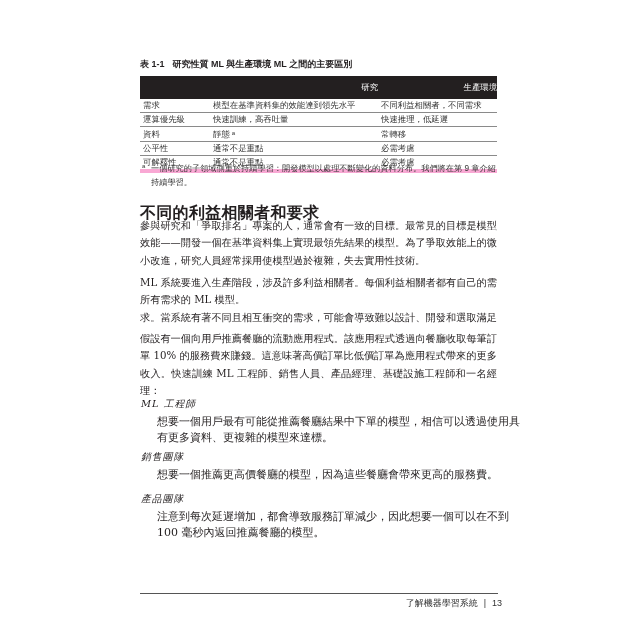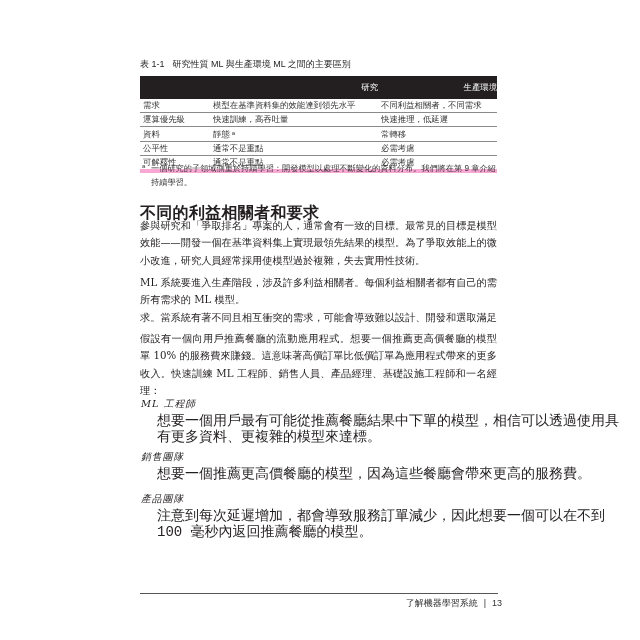--- a/index.html
+++ b/index.html
@@ -5,21 +5,21 @@
   html, body { margin: 0; padding: 0; }
   body {
     width: 640px; height: 640px; background: #ffffff; position: relative; overflow: hidden;
     color: #231f20;
     font-family: "DejaVu Serif", serif;
   }
   .abs { position: absolute; }
   .sans { font-family: "Liberation Sans", "DejaVu Sans", sans-serif; }
 
   
-  #caption { left: 140px; top: 58px; font-size: 9px; font-weight: normal; white-space: nowrap; }
+  #caption { left: 140px; top: 58px; font-size: 9px; font-weight: bold; white-space: nowrap; }
   #caption .num { margin-right: 8px; }
 
   
   #table { left: 140px; top: 76px; width: 357px; border-collapse: collapse; font-size: 8.4px; }
   #table th {
     background: #231f20; color: #ffffff; font-weight: normal; text-align: right;
     height: 23px; padding: 0 0 0 3px; line-height: 13px;
   }
   #table td {
     height: 13px; line-height: 13px; padding: 0 0 0 3px;
@@ -37,21 +37,21 @@
 
   
   #heading { left: 140px; top: 203px; font-size: 16px; font-weight: bold; white-space: nowrap; letter-spacing: 0.3px; }
 
   
   .para { left: 140px; width: 357px; font-size: 10.2px; line-height: 17.3px; }
   .line { display: block; text-align: justify; text-align-last: justify; white-space: nowrap; }
   .line.last { text-align-last: left; }
 
   .term { left: 141px; font-size: 9.8px; font-style: italic; white-space: nowrap; letter-spacing: 1px; }
-  .desc { left: 157px; width: 340px; font-size: 14px; line-height: 15.5px; font-family: Liberation Mono, monospace; }
+  .desc { left: 157px; width: 340px; font-size: 11px; line-height: 15.5px; }
 
   
   #footer-rule { left: 140px; top: 593px; width: 358px; height: 1px; background: #555; }
   #footer { right: 138px; top: 597px; font-size: 9px; white-space: nowrap; color: #333; }
   #footer .sep { margin: 0 6px; }
 </style>
 </head>
 <body>
 
 <div id="caption" class="abs sans">
@@ -109,21 +109,21 @@
   <span class="line last">小改進，研究人員經常採用使模型過於複雜，失去實用性技術。</span>
 </div>
 
 <div class="abs para" style="top:274px;">
   <span class="line">ML 系統要進入生產階段，涉及許多利益相關者。每個利益相關者都有自己的需</span>
   <span class="line last">所有需求的 ML 模型。</span>
   <span class="line">求。當系統有著不同且相互衝突的需求，可能會導致難以設計、開發和選取滿足</span>
 </div>
 
 <div class="abs para" style="top:330px;">
-  <span class="line">假設有一個向用戶推薦餐廳的流動應用程式。想要一個推薦更高價餐廳的模型</span>
+  <span class="line">假設有一個向用戶推薦餐廳的流動應用程式。該應用程式透過向餐廳收取每筆訂</span>
   <span class="line">單 10% 的服務費來賺錢。這意味著高價訂單比低價訂單為應用程式帶來的更多</span>
   <span class="line">收入。快速訓練 ML 工程師、銷售人員、產品經理、基礎設施工程師和一名經</span>
   <span class="line last">理：</span>
 </div>
 
 <div class="abs term" style="top:398px;">ML 工程師</div>
 <div class="abs desc" style="top:414px;">
   <span class="line">想要一個用戶最有可能從推薦餐廳結果中下單的模型，相信可以透過使用具</span>
   <span class="line last">有更多資料、更複雜的模型來達標。</span>
 </div>

